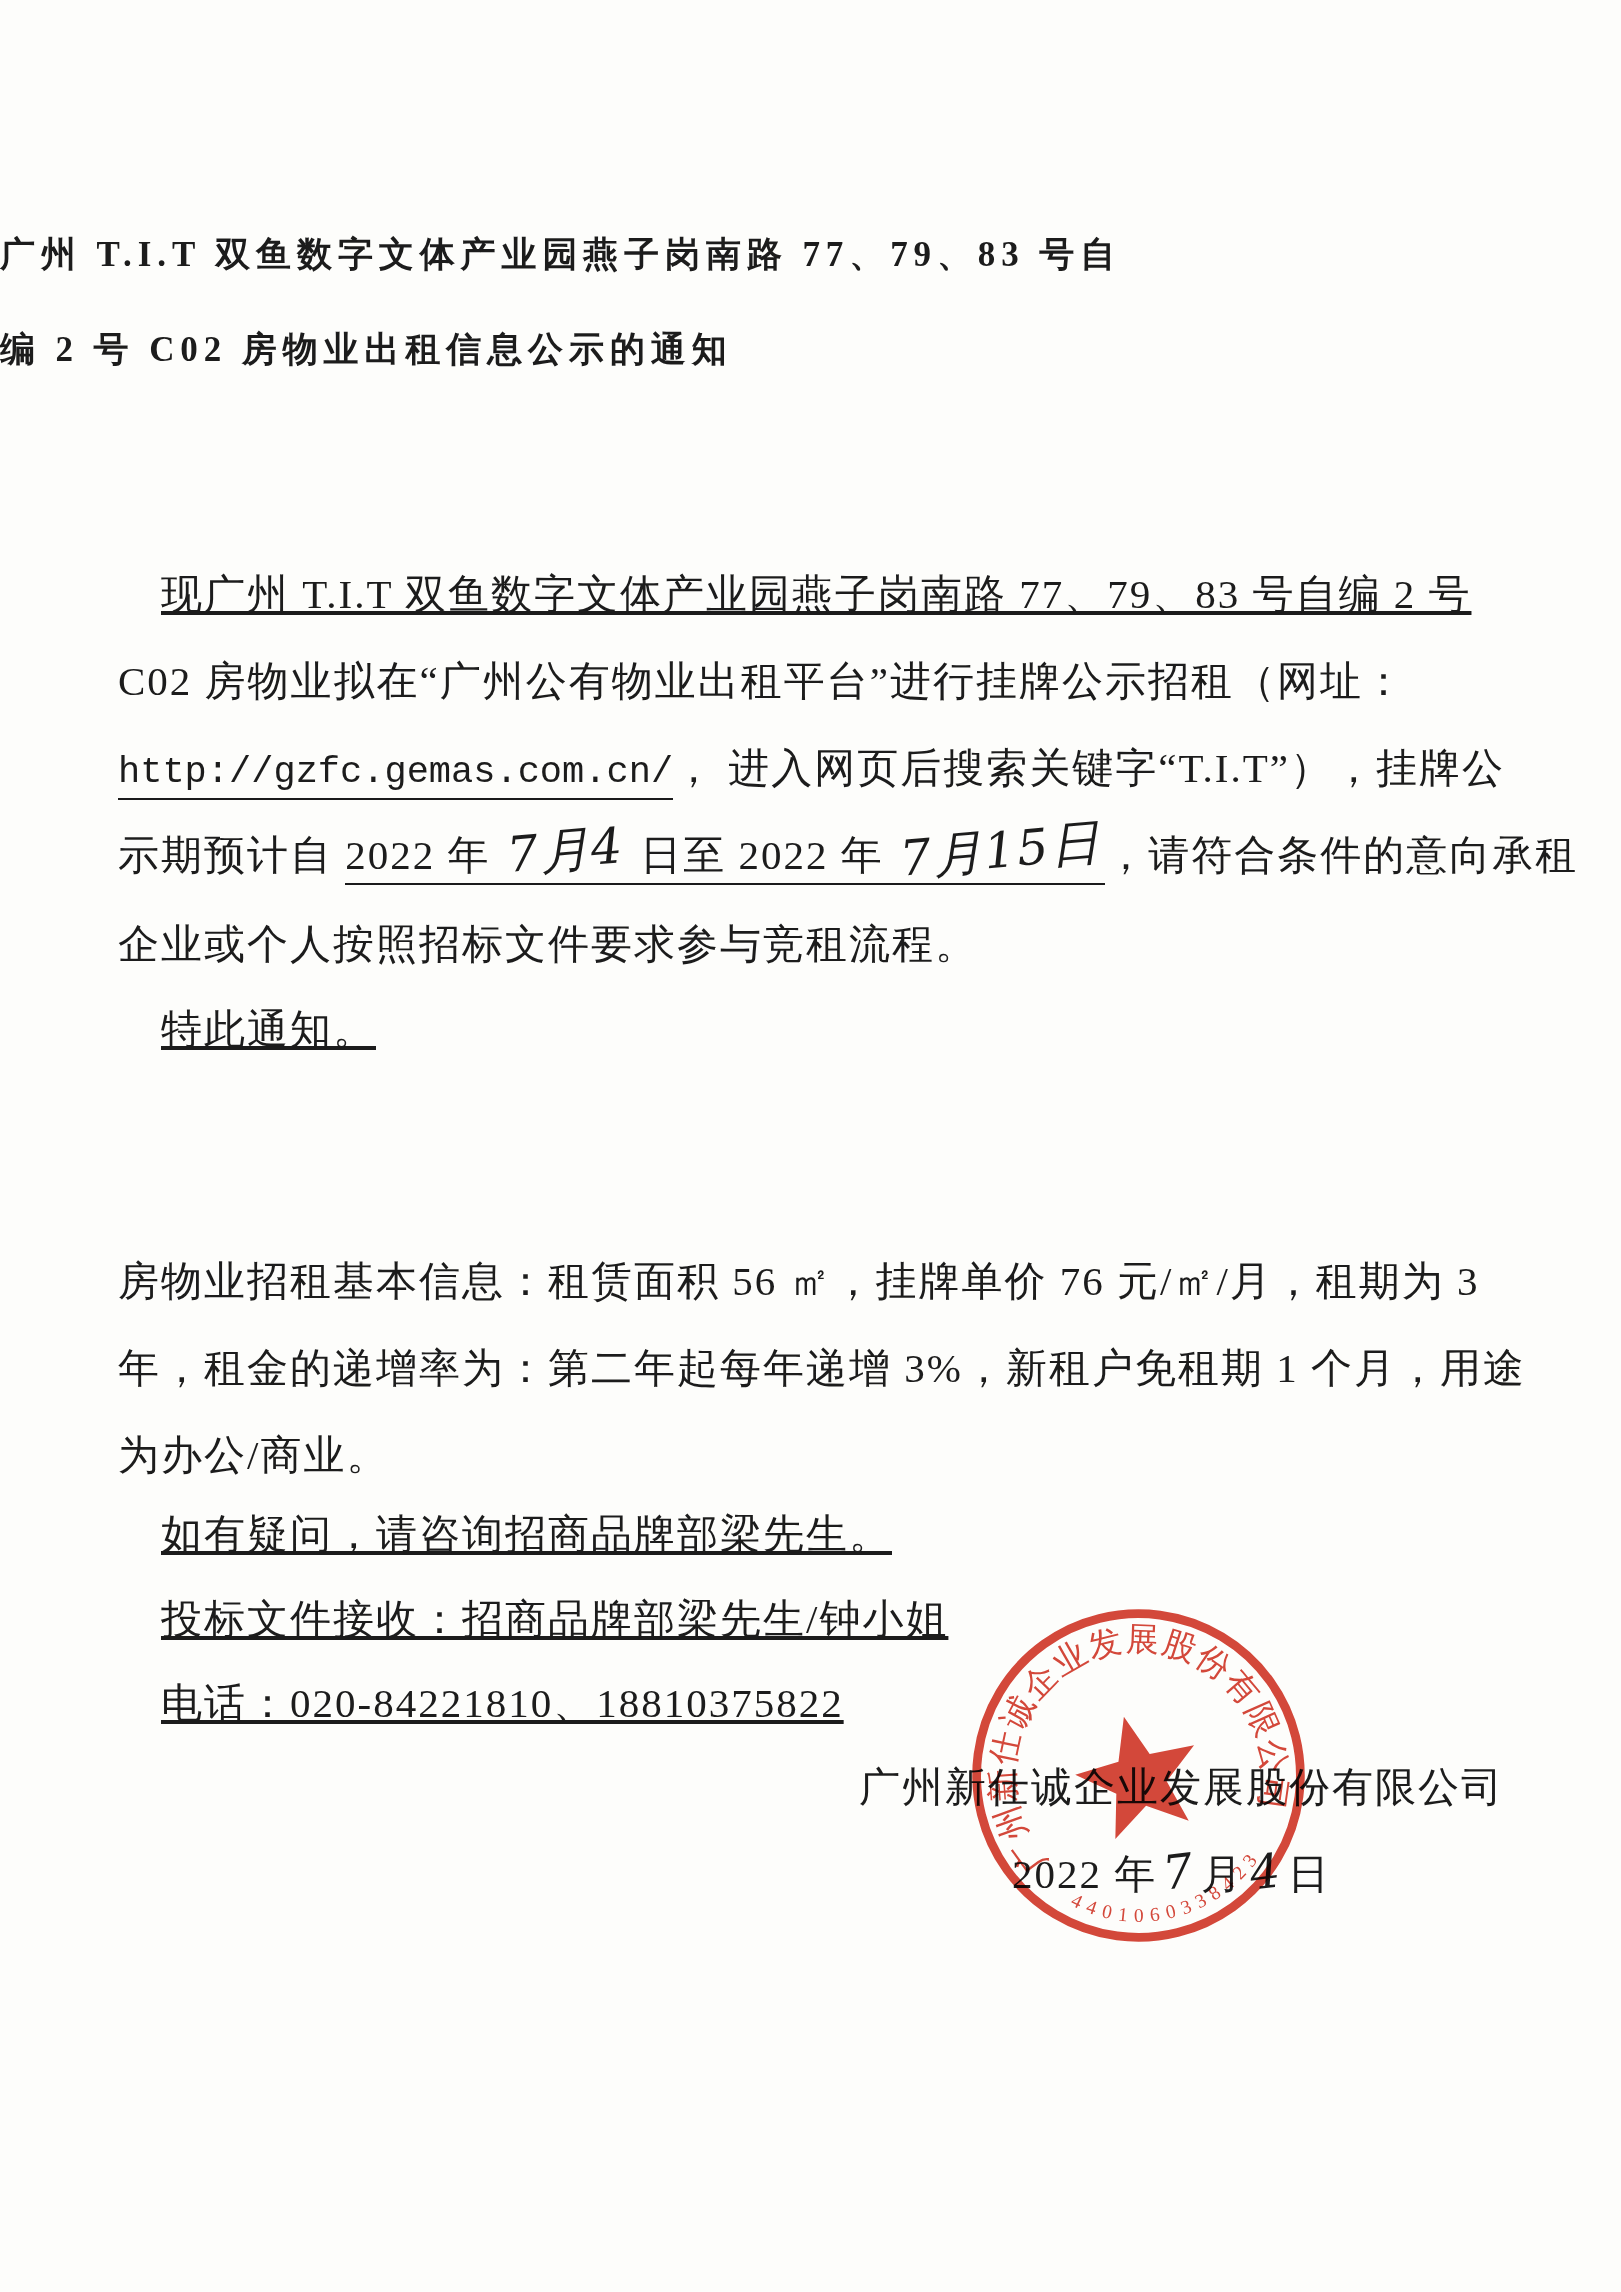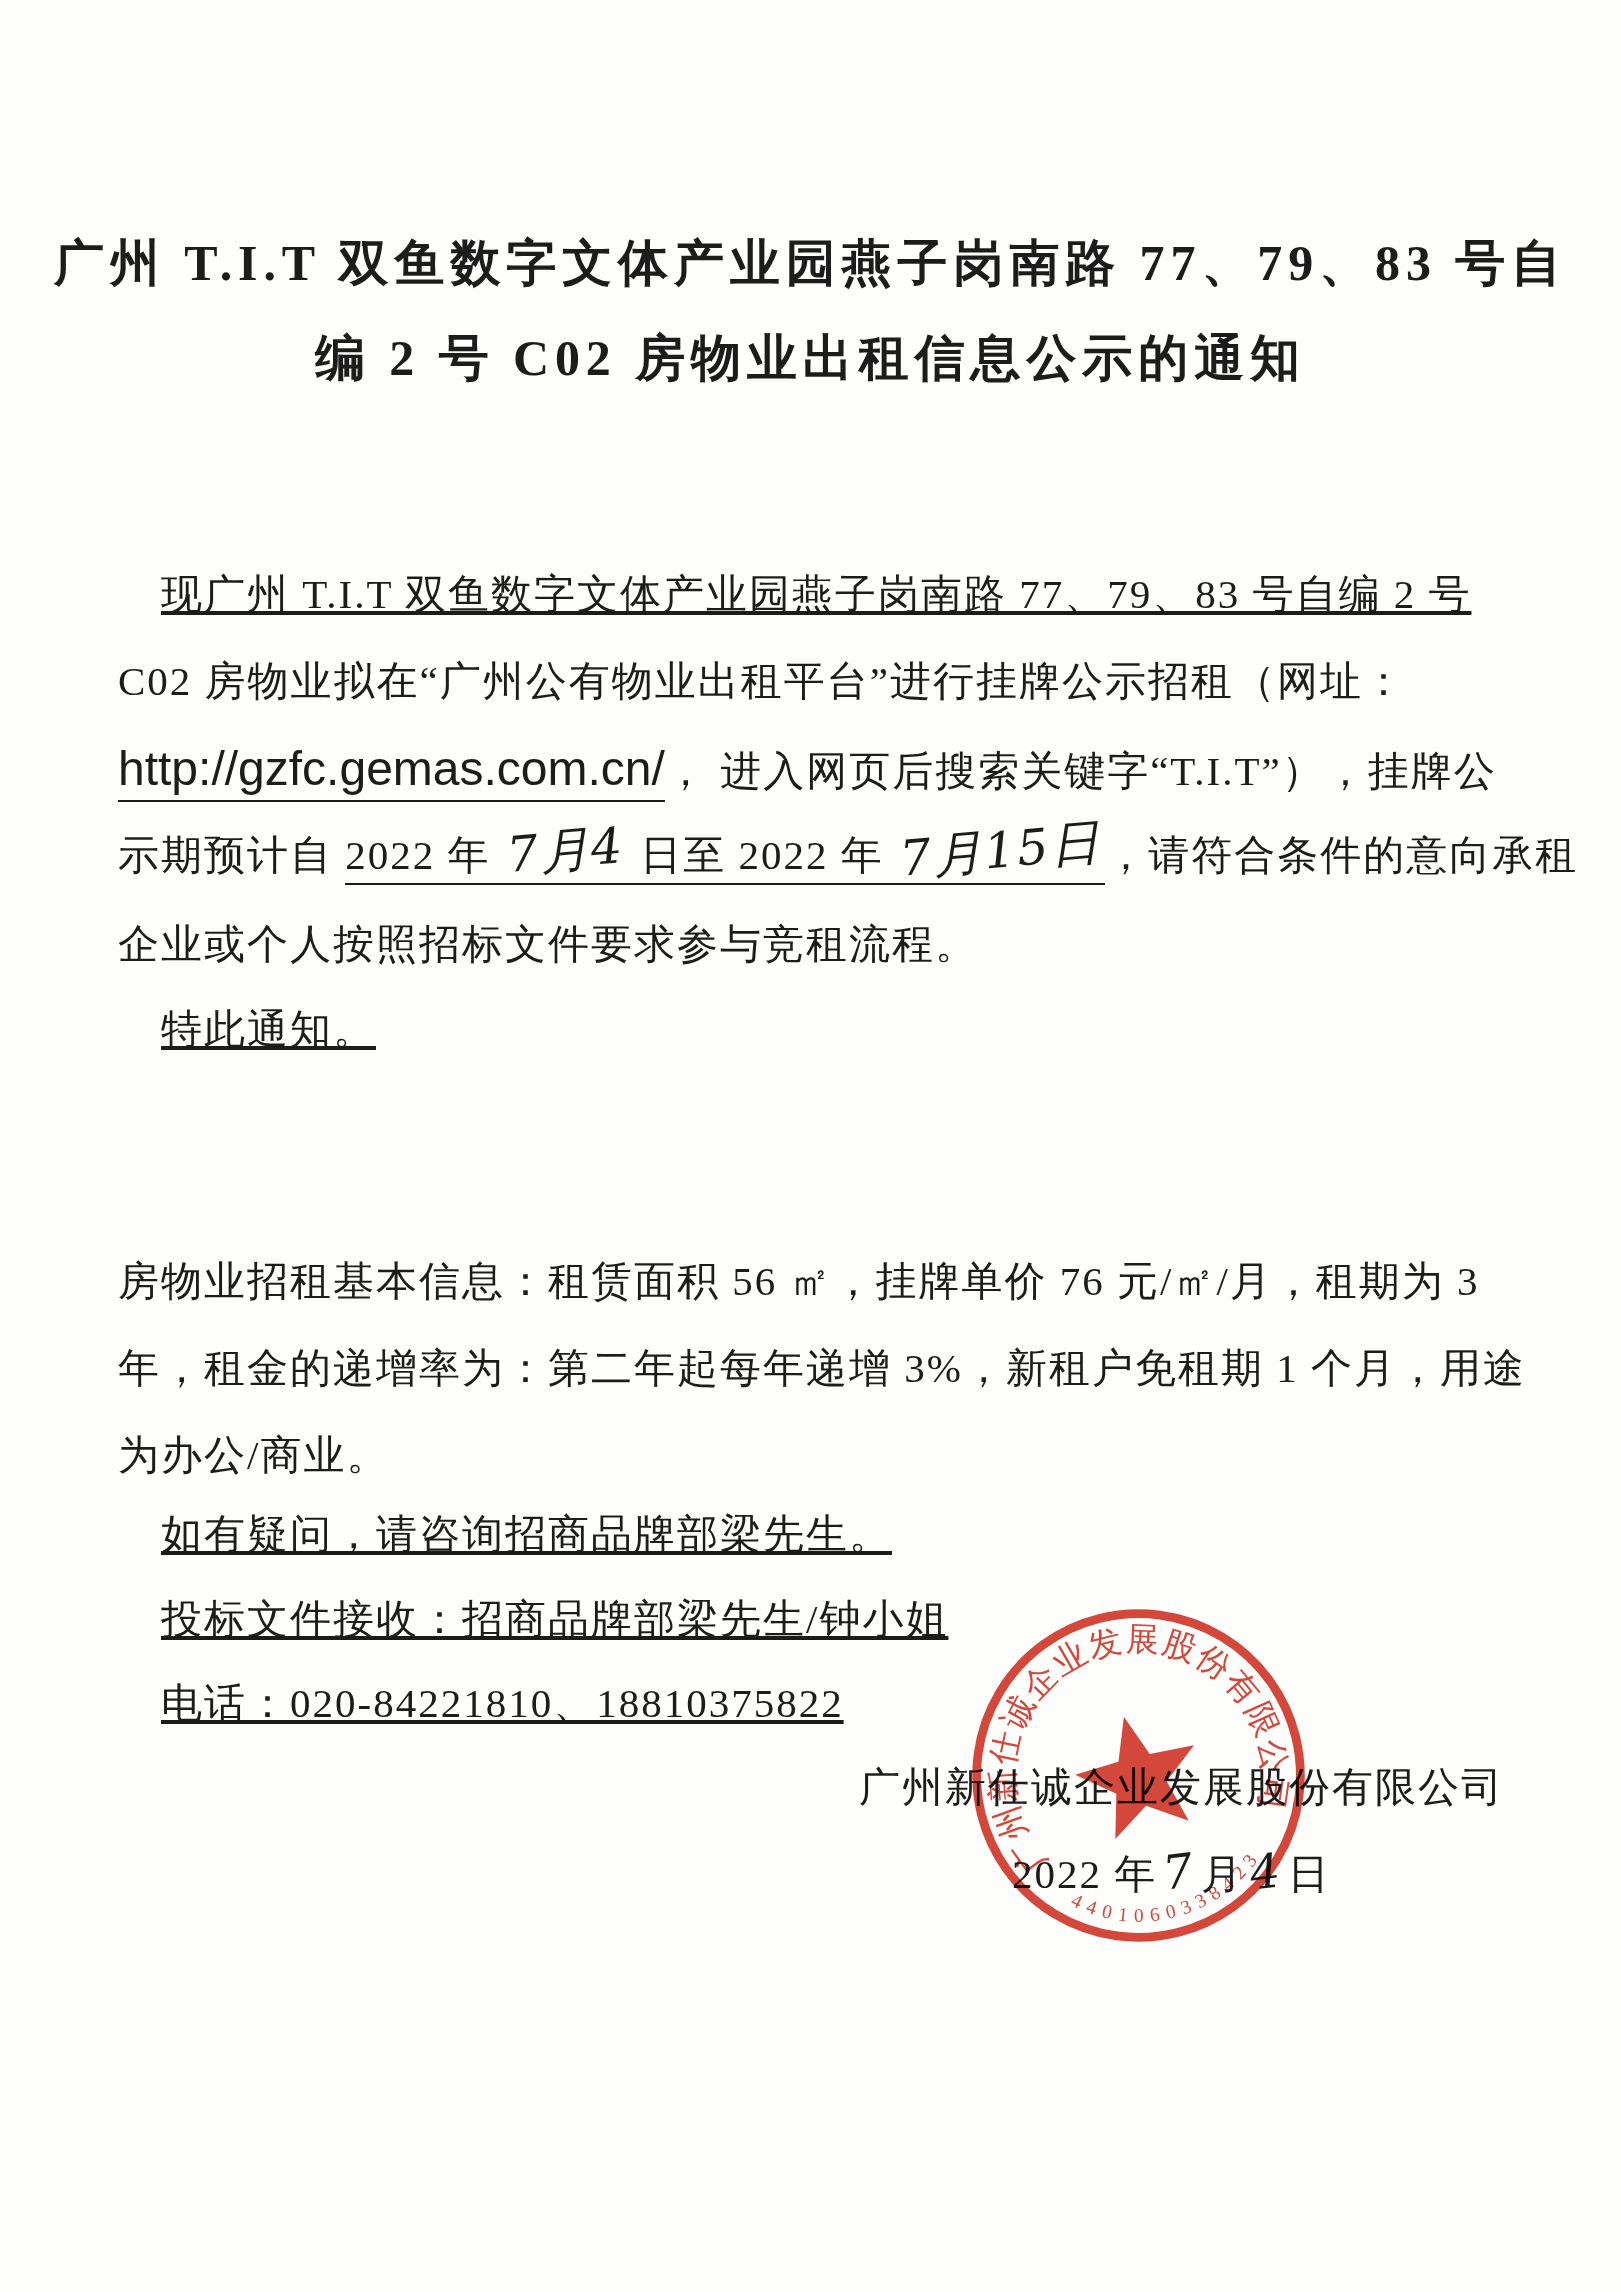--- a/index.html
+++ b/index.html
@@ -6,40 +6,39 @@
   .page {
     position:relative;
     width:1621px; height:2293px;
     margin:0 auto;
     background:#fdfdfb;
     font-family:"Liberation Serif", serif;
     color:#1c1c1c;
     overflow:hidden;
   }
   .doc-title {
-    position:absolute; top:216px; left:0; width:100%;
-    text-align:center;
-    font-size:50px; font-weight:bold;
+    position:absolute; top:207px; left:0; width:100%;
+    font-size:35px; font-weight:bold;
     letter-spacing:5.9px;
     line-height:95px;
     white-space:nowrap;
   }
   .line {
     position:absolute; left:118px;
     font-size:41px; letter-spacing:2px;
     white-space:nowrap;
   }
   .indent { left:161px;text-decoration:underline; }
   .u {
     border-bottom:2.9px solid #1b1b1b;
     padding-bottom:4.9px;
   }
   .url {
-    font-family:Liberation Sans, sans-serif;
-    font-size:48px; letter-spacing:0;
+    font-family:Liberation Mono, monospace;
+    font-size:37px; letter-spacing:0;
   }
   .hand {
     display:inline-block;
     font-family:"DejaVu Serif", serif;
     font-style:italic;
     font-size:49px;
     line-height:1;
     transform:rotate(-5deg) translateY(-2px);
     transform-origin:center;
     padding:0 3.9px;

